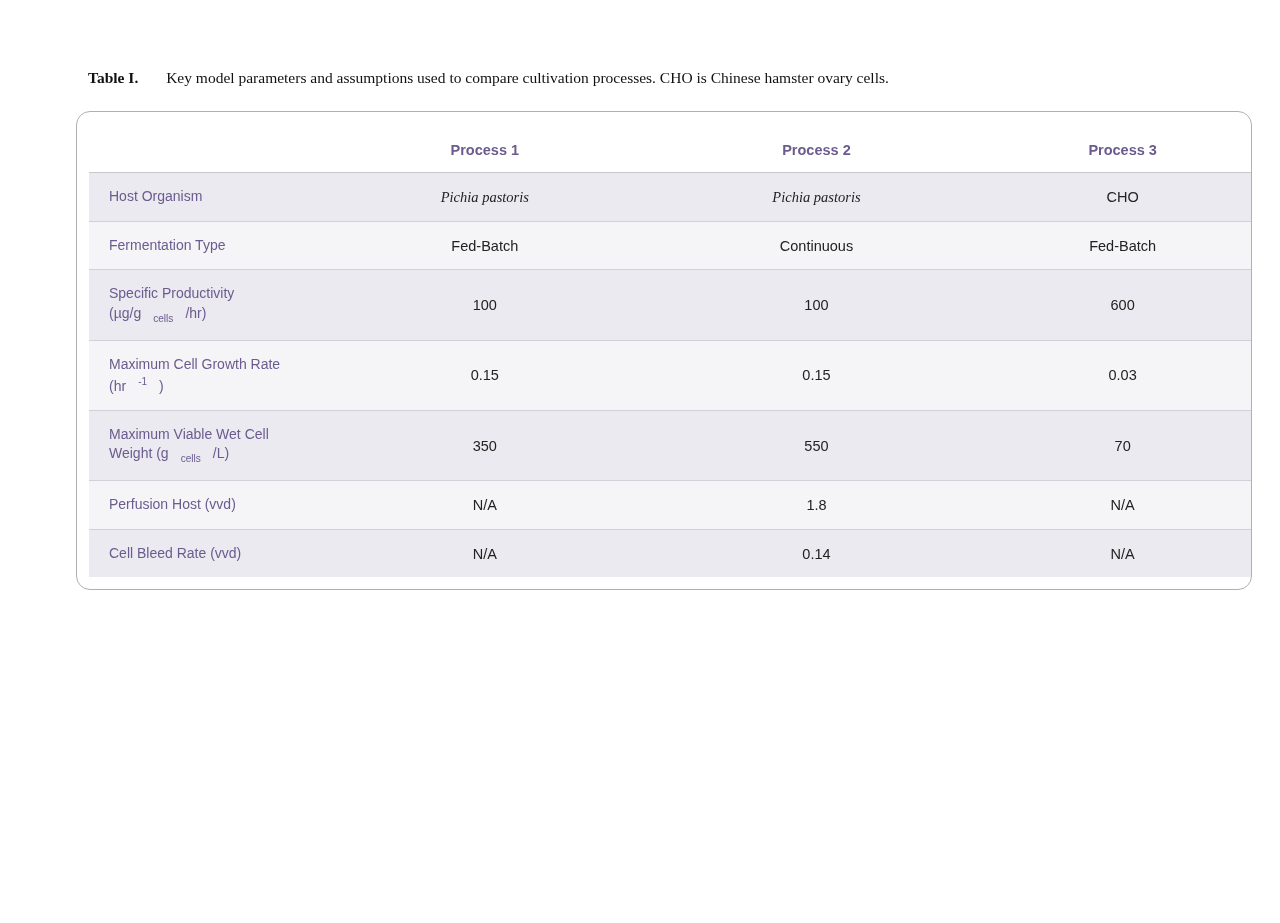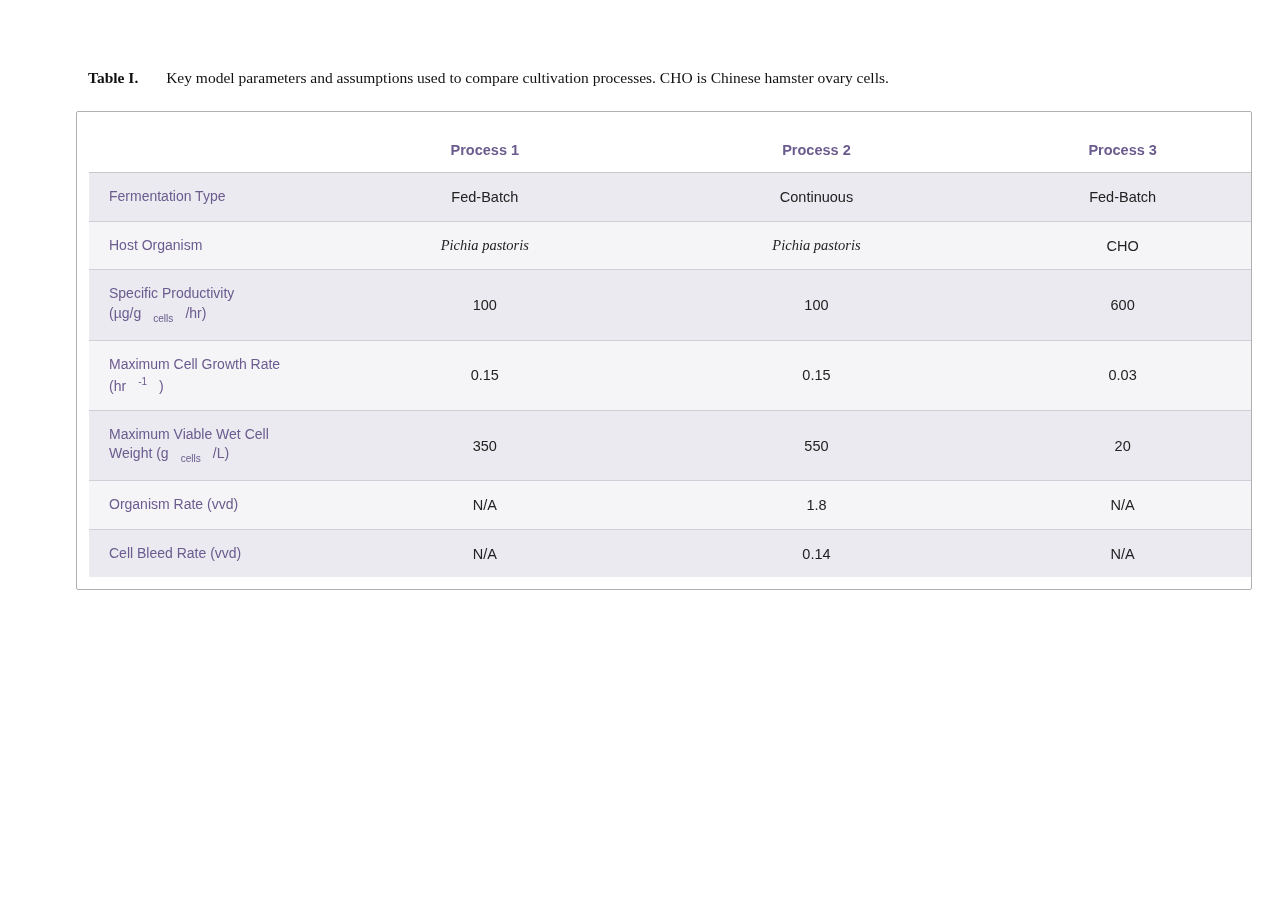--- a/index.html
+++ b/index.html
@@ -24,21 +24,21 @@
       margin-bottom: 22px;
       color: #111;
     }
 
     .caption strong {
       font-weight: bold;
     }
 
     .table-wrapper {
       border: 1px solid #b0b0b0;
-      border-radius: 2px;
+      border-radius: 14px;
       overflow: hidden;
     }
 
     table {
       width: 100%;
       border-collapse: collapse;
     }
 
     thead tr {
       background: #ffffff;
@@ -120,51 +120,51 @@
     <thead>
       <tr>
         <th class="empty-header"></th>
         <th>Process 1</th>
         <th>Process 2</th>
         <th>Process 3</th>
       </tr>
     </thead>
     <tbody id="table-body">
     <tr>
+          <td class="row-label">Host Organism</td>
+          <td class="cell-value italic-val">Pichia pastoris</td>
+          <td class="cell-value italic-val">Pichia pastoris</td>
+          <td class="cell-value">CHO</td>
+        </tr>
+        <tr>
           <td class="row-label">Fermentation Type</td>
           <td class="cell-value">Fed-Batch</td>
           <td class="cell-value">Continuous</td>
           <td class="cell-value">Fed-Batch</td>
-        </tr>
-        <tr>
-          <td class="row-label">Host Organism</td>
-          <td class="cell-value italic-val">Pichia pastoris</td>
-          <td class="cell-value italic-val">Pichia pastoris</td>
-          <td class="cell-value">CHO</td>
         </tr>
         <tr>
           <td class="row-label">Specific Productivity (µg/g<sub>cells</sub>/hr)</td>
           <td class="cell-value">100</td>
           <td class="cell-value">100</td>
           <td class="cell-value">600</td>
         </tr>
         <tr>
           <td class="row-label">Maximum Cell Growth Rate (hr<sup>-1</sup>)</td>
           <td class="cell-value">0.15</td>
           <td class="cell-value">0.15</td>
           <td class="cell-value">0.03</td>
         </tr>
         <tr>
           <td class="row-label">Maximum Viable Wet Cell Weight (g<sub>cells</sub>/L)</td>
           <td class="cell-value">350</td>
           <td class="cell-value">550</td>
-          <td class="cell-value">20</td>
+          <td class="cell-value">70</td>
         </tr>
         <tr>
-          <td class="row-label">Organism Rate (vvd)</td>
+          <td class="row-label">Perfusion Host (vvd)</td>
           <td class="cell-value">N/A</td>
           <td class="cell-value">1.8</td>
           <td class="cell-value">N/A</td>
         </tr>
         <tr>
           <td class="row-label">Cell Bleed Rate (vvd)</td>
           <td class="cell-value">N/A</td>
           <td class="cell-value">0.14</td>
           <td class="cell-value">N/A</td>
         </tr>

